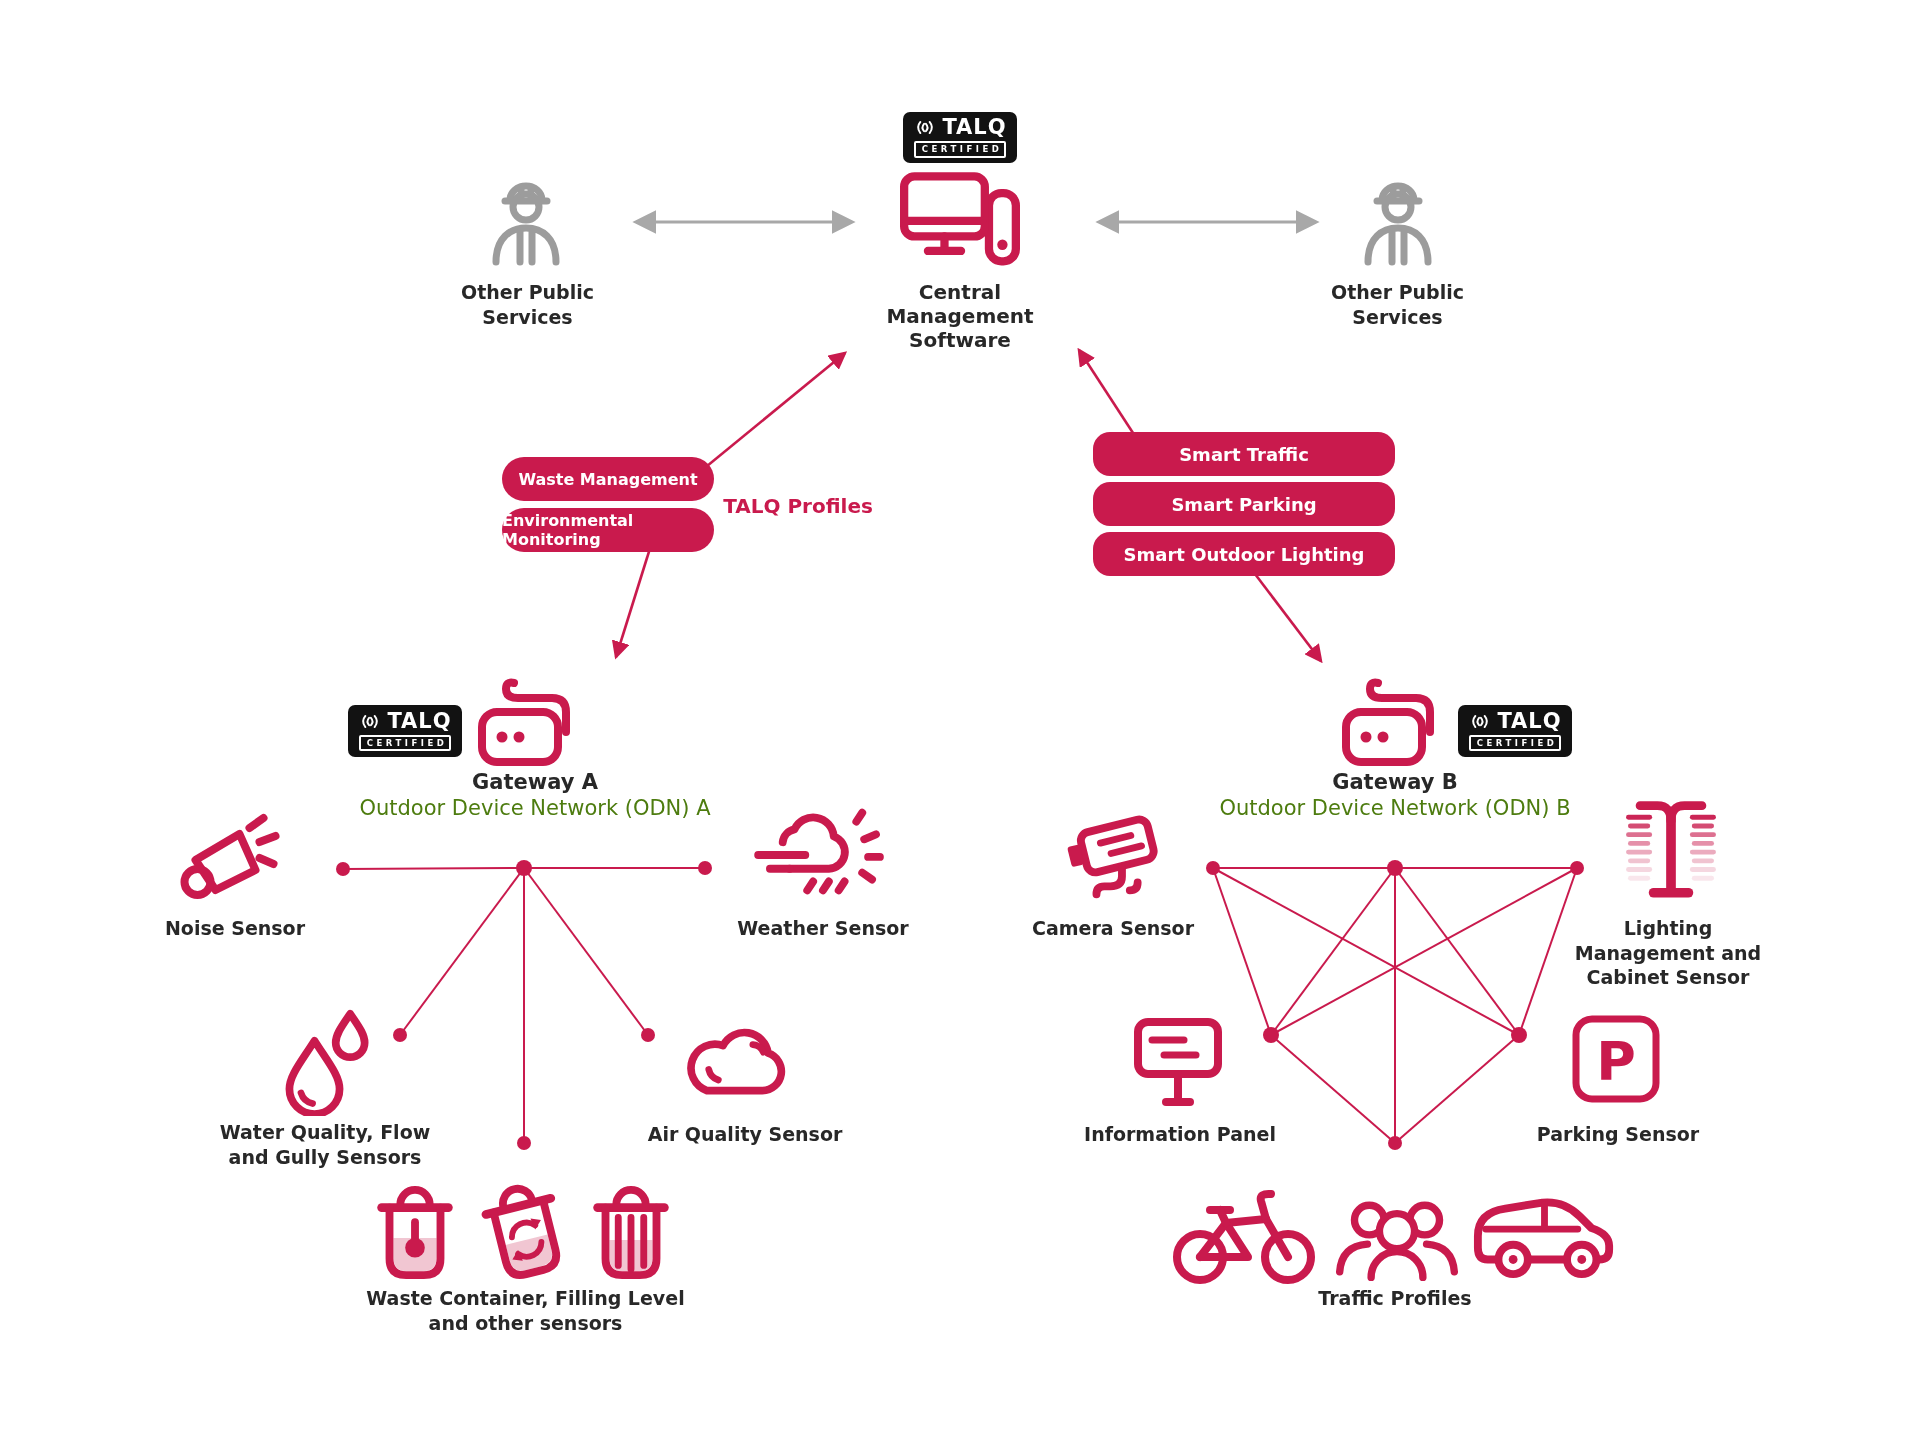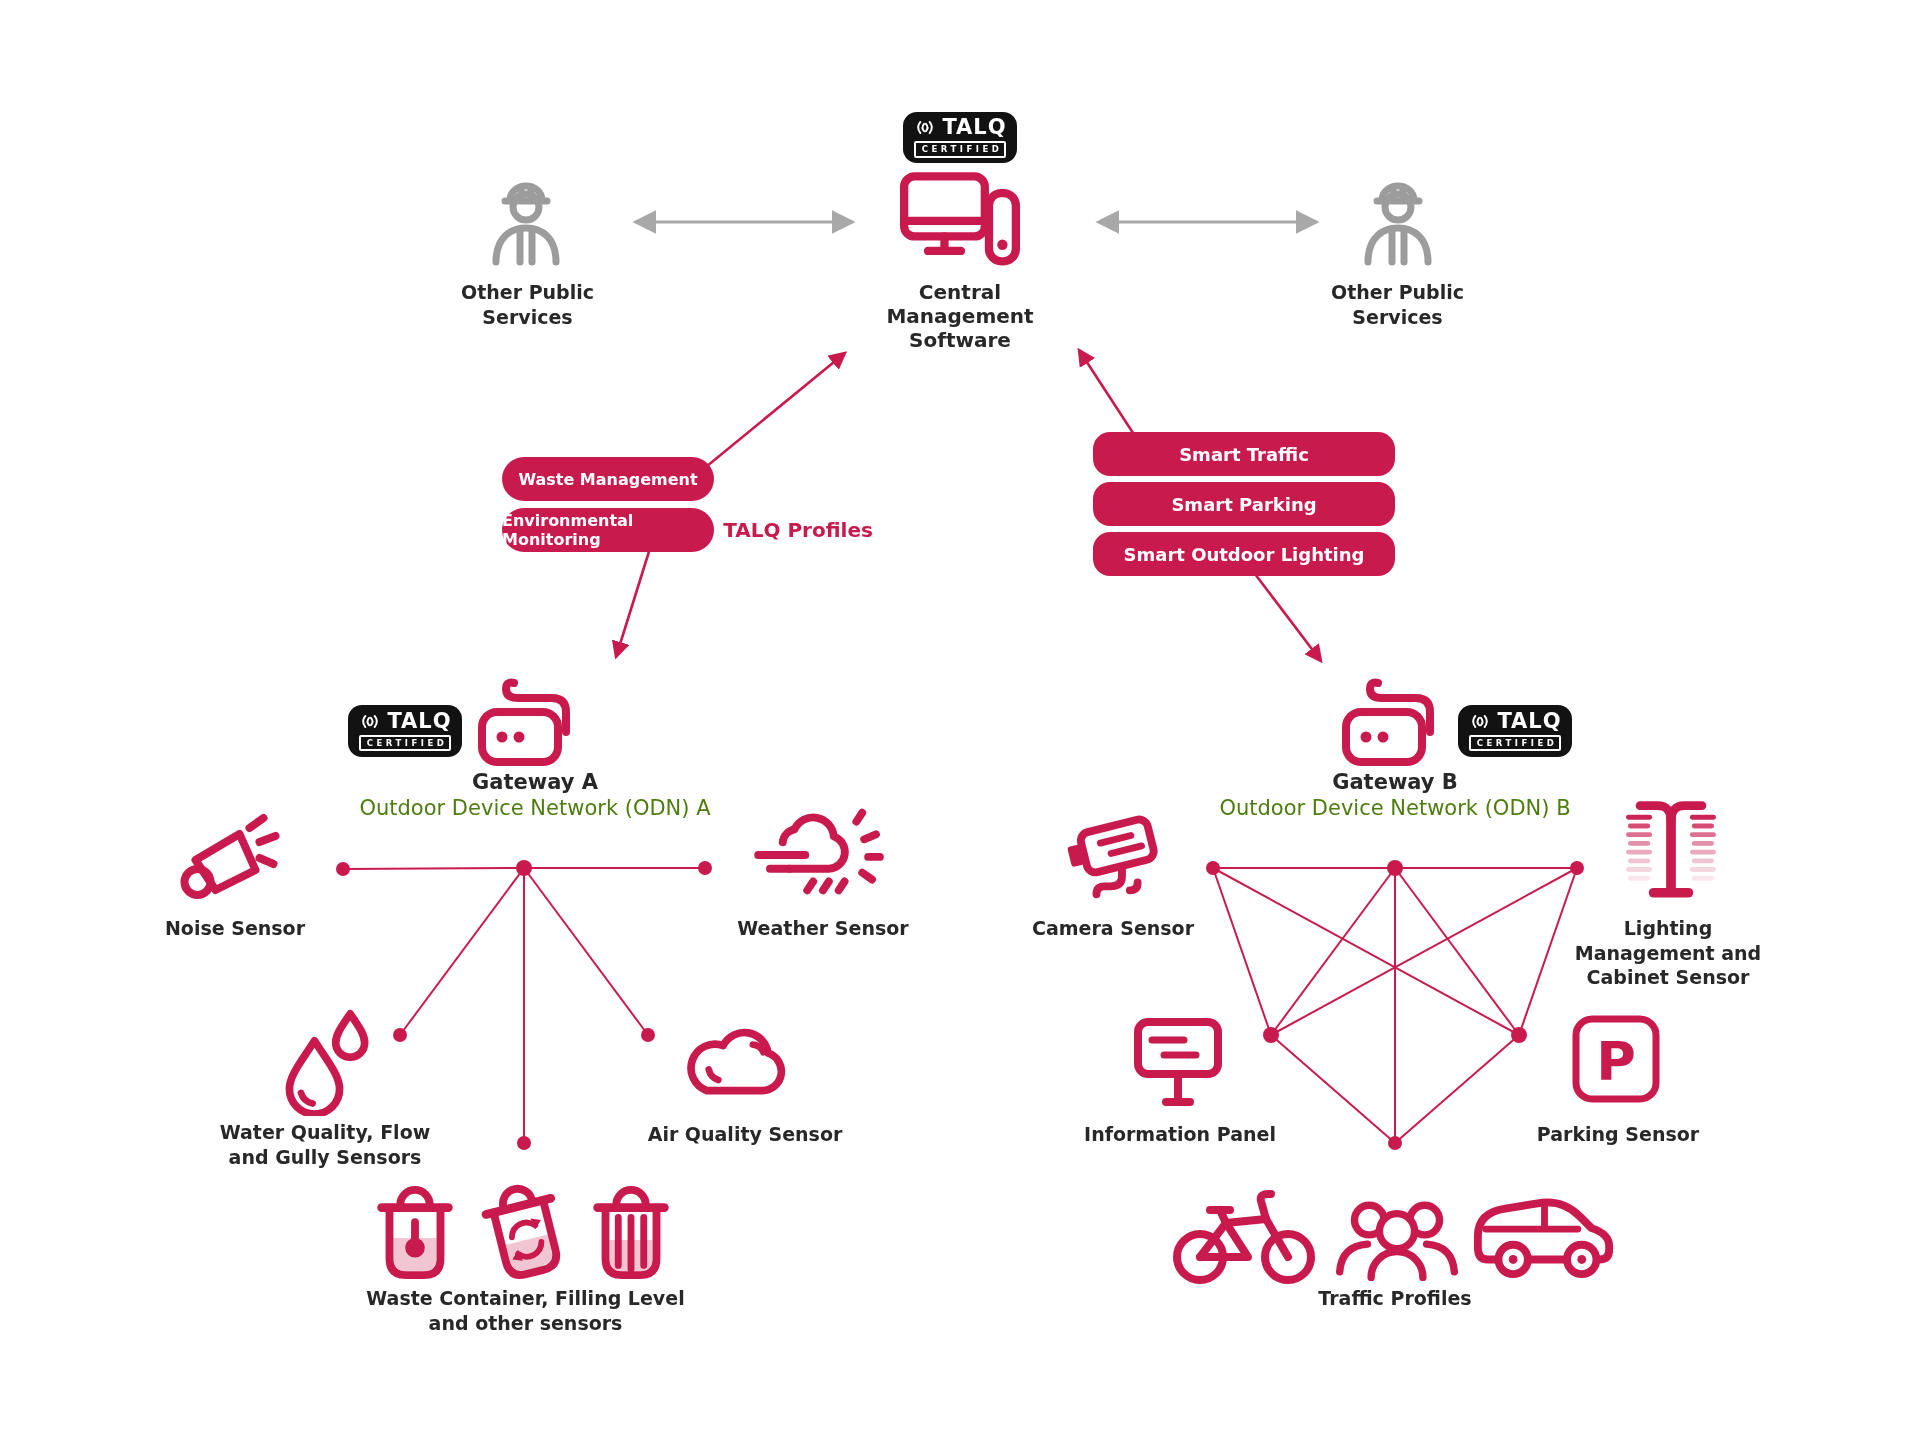--- a/index.html
+++ b/index.html
@@ -8,26 +8,26 @@
     --gray:#9C9C9C;
     --text:#2A2A2A;
   }
   html,body{margin:0;padding:0;background:#fff;}
   body{width:1920px;height:1440px;position:relative;overflow:hidden;
        font-family:"DejaVu Sans","Liberation Sans",sans-serif;color:var(--text);}
   .abs{position:absolute;}
   .lbl{font-weight:bold;font-size:19px;line-height:1.3;text-align:center;color:#282828;}
   .sub{font-weight:normal;font-size:21px;text-align:center;color:#4d7c0f;}
   .title{font-weight:bold;font-size:21px;text-align:center;color:#282828;}
-  .cap-crimson{color:var(--crimson);font-weight:bold;font-size:20px;text-align:center;margin-top:24px;}
+  .cap-crimson{color:var(--crimson);font-weight:bold;font-size:20px;text-align:center;}
   .pill{position:absolute;background:var(--crimson);color:#fff;font-weight:bold;
         display:flex;align-items:center;justify-content:center;z-index:3;}
   .pill-l{width:212px;height:44px;border-radius:22px;font-size:16px;}
   .pill-r{width:302px;height:44px;border-radius:17px;font-size:18px;}
-  .badge{position:absolute;background:#121212;border-radius:14px;color:#fff;
+  .badge{position:absolute;background:#121212;border-radius:7px;color:#fff;
          display:flex;flex-direction:column;align-items:center;justify-content:center;z-index:3;}
   .badge-row{display:flex;align-items:center;gap:5px;}
   .badge-title{font-weight:bold;font-size:21px;letter-spacing:1px;line-height:1;}
   .badge-cert{border:2px solid #fff;border-radius:2px;font-weight:bold;font-size:8.5px;
               letter-spacing:3.5px;line-height:1;padding:2px 2px 2px 6px;margin-top:3px;}
   svg{display:block;}
   .z1{z-index:1}.z2{z-index:2}
 </style>
 </head>
 <body>

